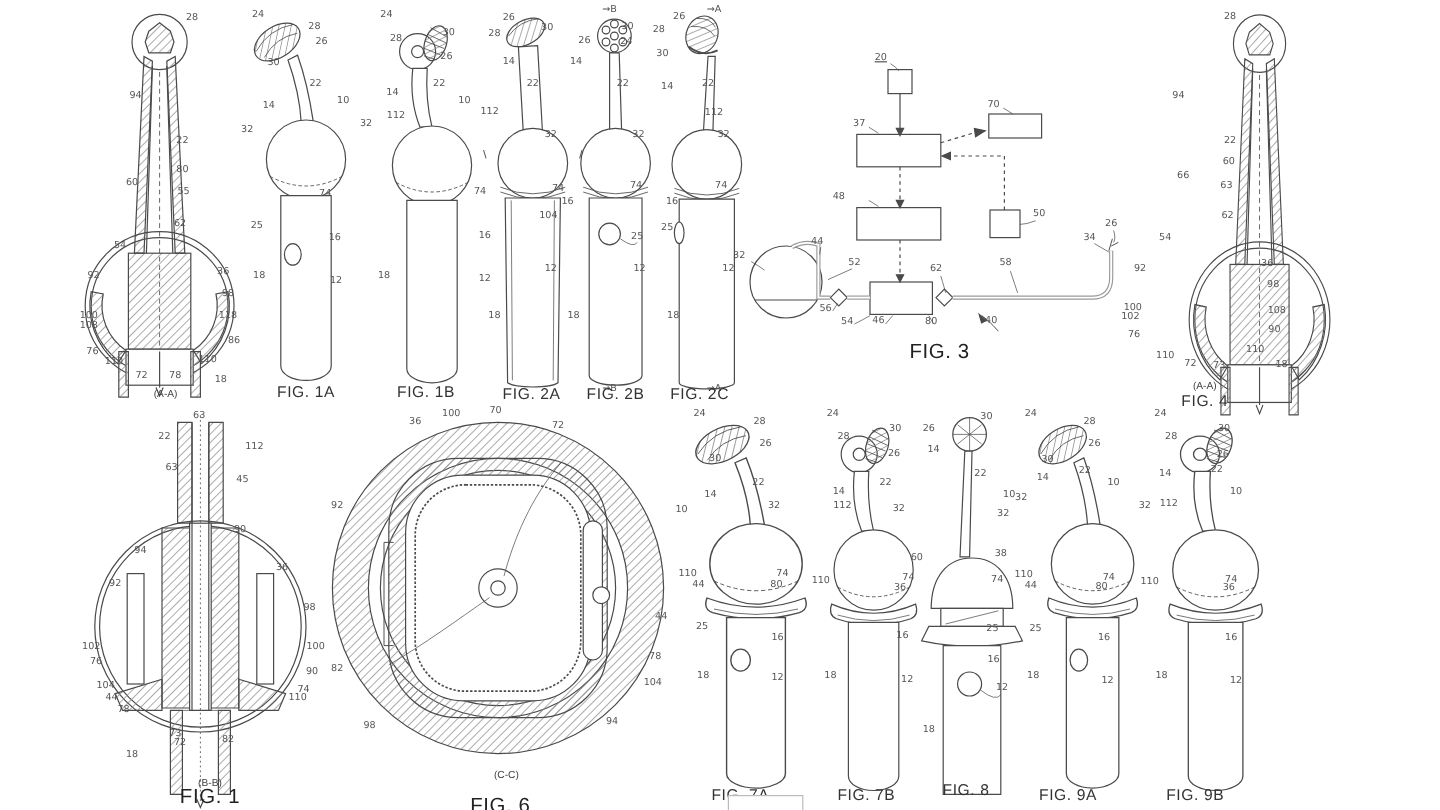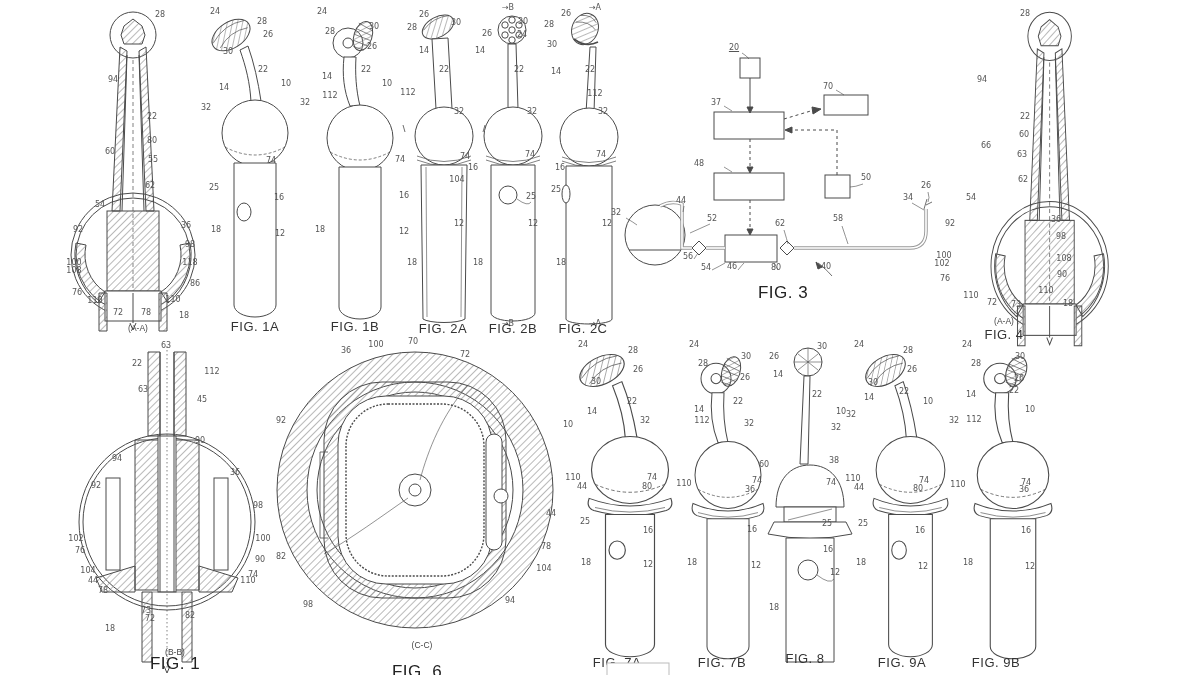--- a/index.html
+++ b/index.html
@@ -588,21 +588,21 @@
       <span class="co" style="left: 80px; top: 62px; color: rgb(85, 85, 85);">10</span>
       <span class="co" style="left: 3px; top: 75px; color: rgb(85, 85, 85);">32</span>
       <span class="co" style="left: 5px; top: 139px; color: rgb(85, 85, 85);">110</span>
       <span class="co" style="left: 11px; top: 148px; color: rgb(85, 85, 85);">44</span>
       <span class="co" style="left: 76px; top: 141px; color: rgb(85, 85, 85);">74</span>
       <span class="co" style="left: 70px; top: 149px; color: rgb(85, 85, 85);">80</span>
       <span class="co" style="left: 15px; top: 184px; color: rgb(85, 85, 85);">25</span>
       <span class="co" style="left: 72px; top: 191px; color: rgb(85, 85, 85);">16</span>
       <span class="co" style="left: 13px; top: 223px; color: rgb(85, 85, 85);">18</span>
       <span class="co" style="left: 75px; top: 227px; color: rgb(85, 85, 85);">12</span>
-      <figcaption class="cap" style="left: 42px; top: 322px; position: absolute; margin-left: 12px;">FIG. 9A</figcaption>
+      <figcaption class="cap" style="left: 42px; top: 322px; position: absolute;">FIG. 9A</figcaption>
     </figure>
     <figure class="pf" style="left: 948px; top: 340px; width: 130px; height: 335px;">
       <svg viewBox="0 0 120 330" width="130" height="335" preserveAspectRatio="none">
         <defs>
           <pattern id="hfig9B" width="5" height="5" patternUnits="userSpaceOnUse" patternTransform="rotate(45)">
             <line x1="0" y1="0" x2="0" y2="5" stroke="#8a8a8a" stroke-width="1.2"></line>
           </pattern>
         </defs>
         <g fill="none" stroke="#4a4a4a" stroke-width="1">
 <circle cx="48" cy="38" r="15" fill="#fff"></circle>

